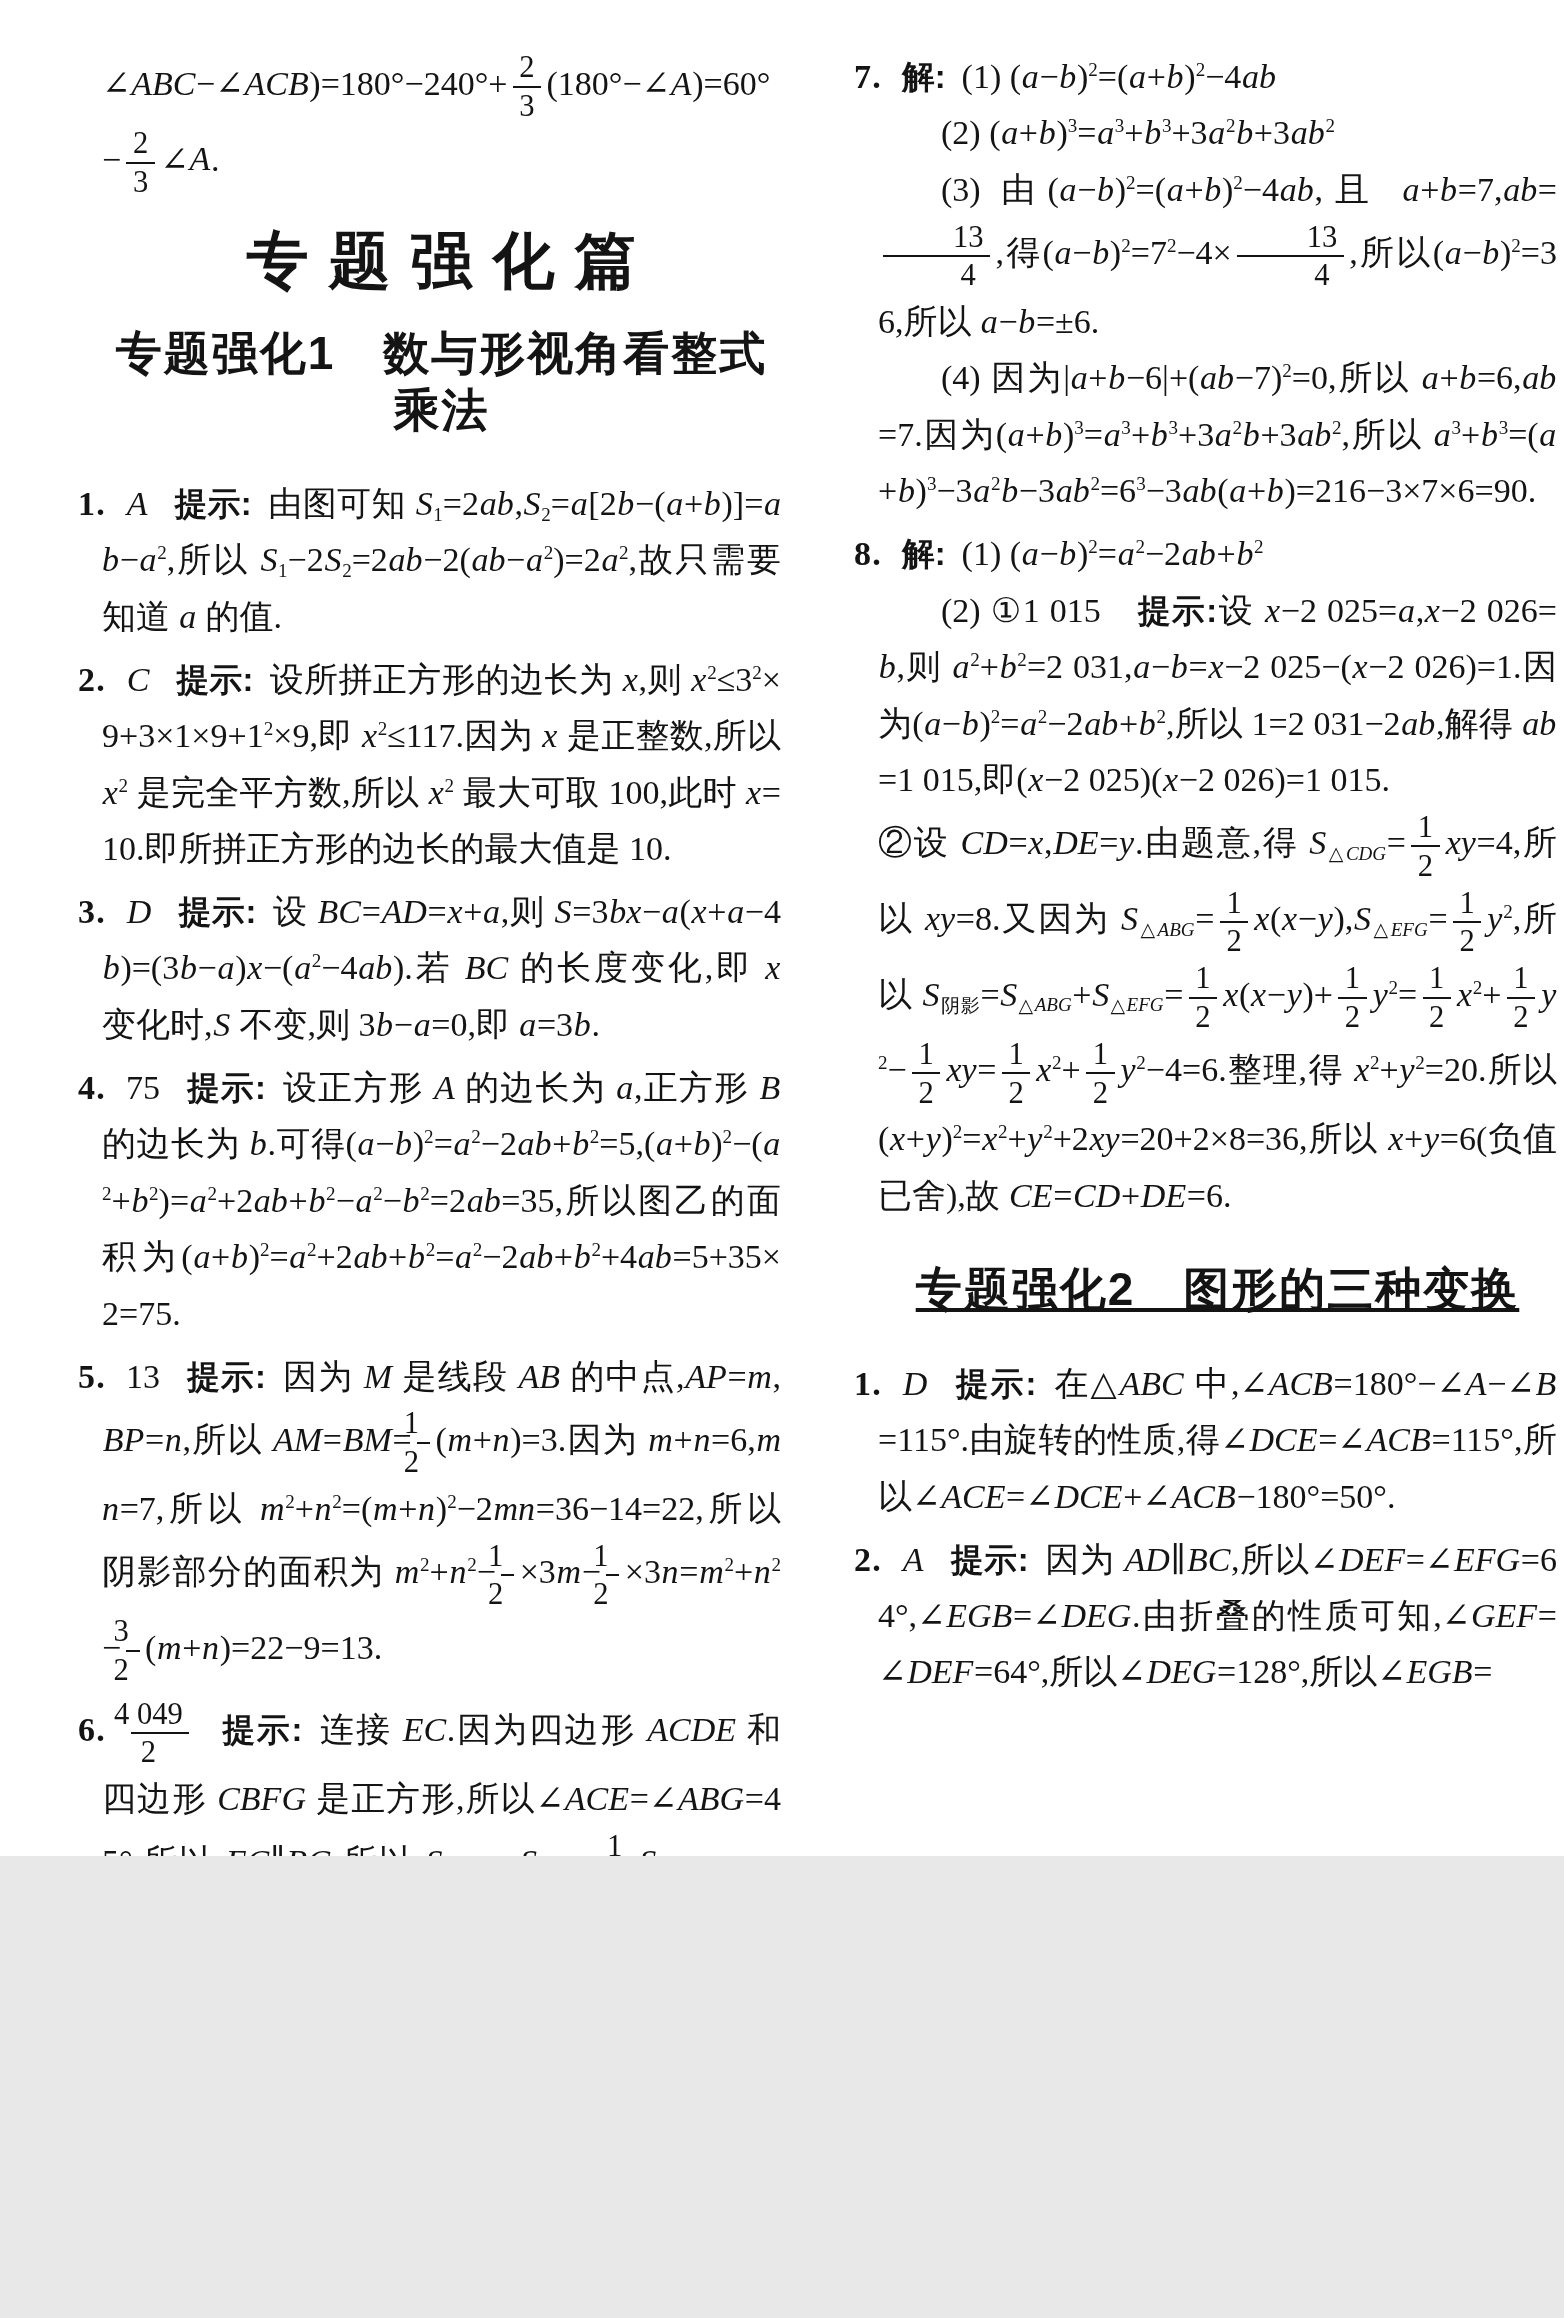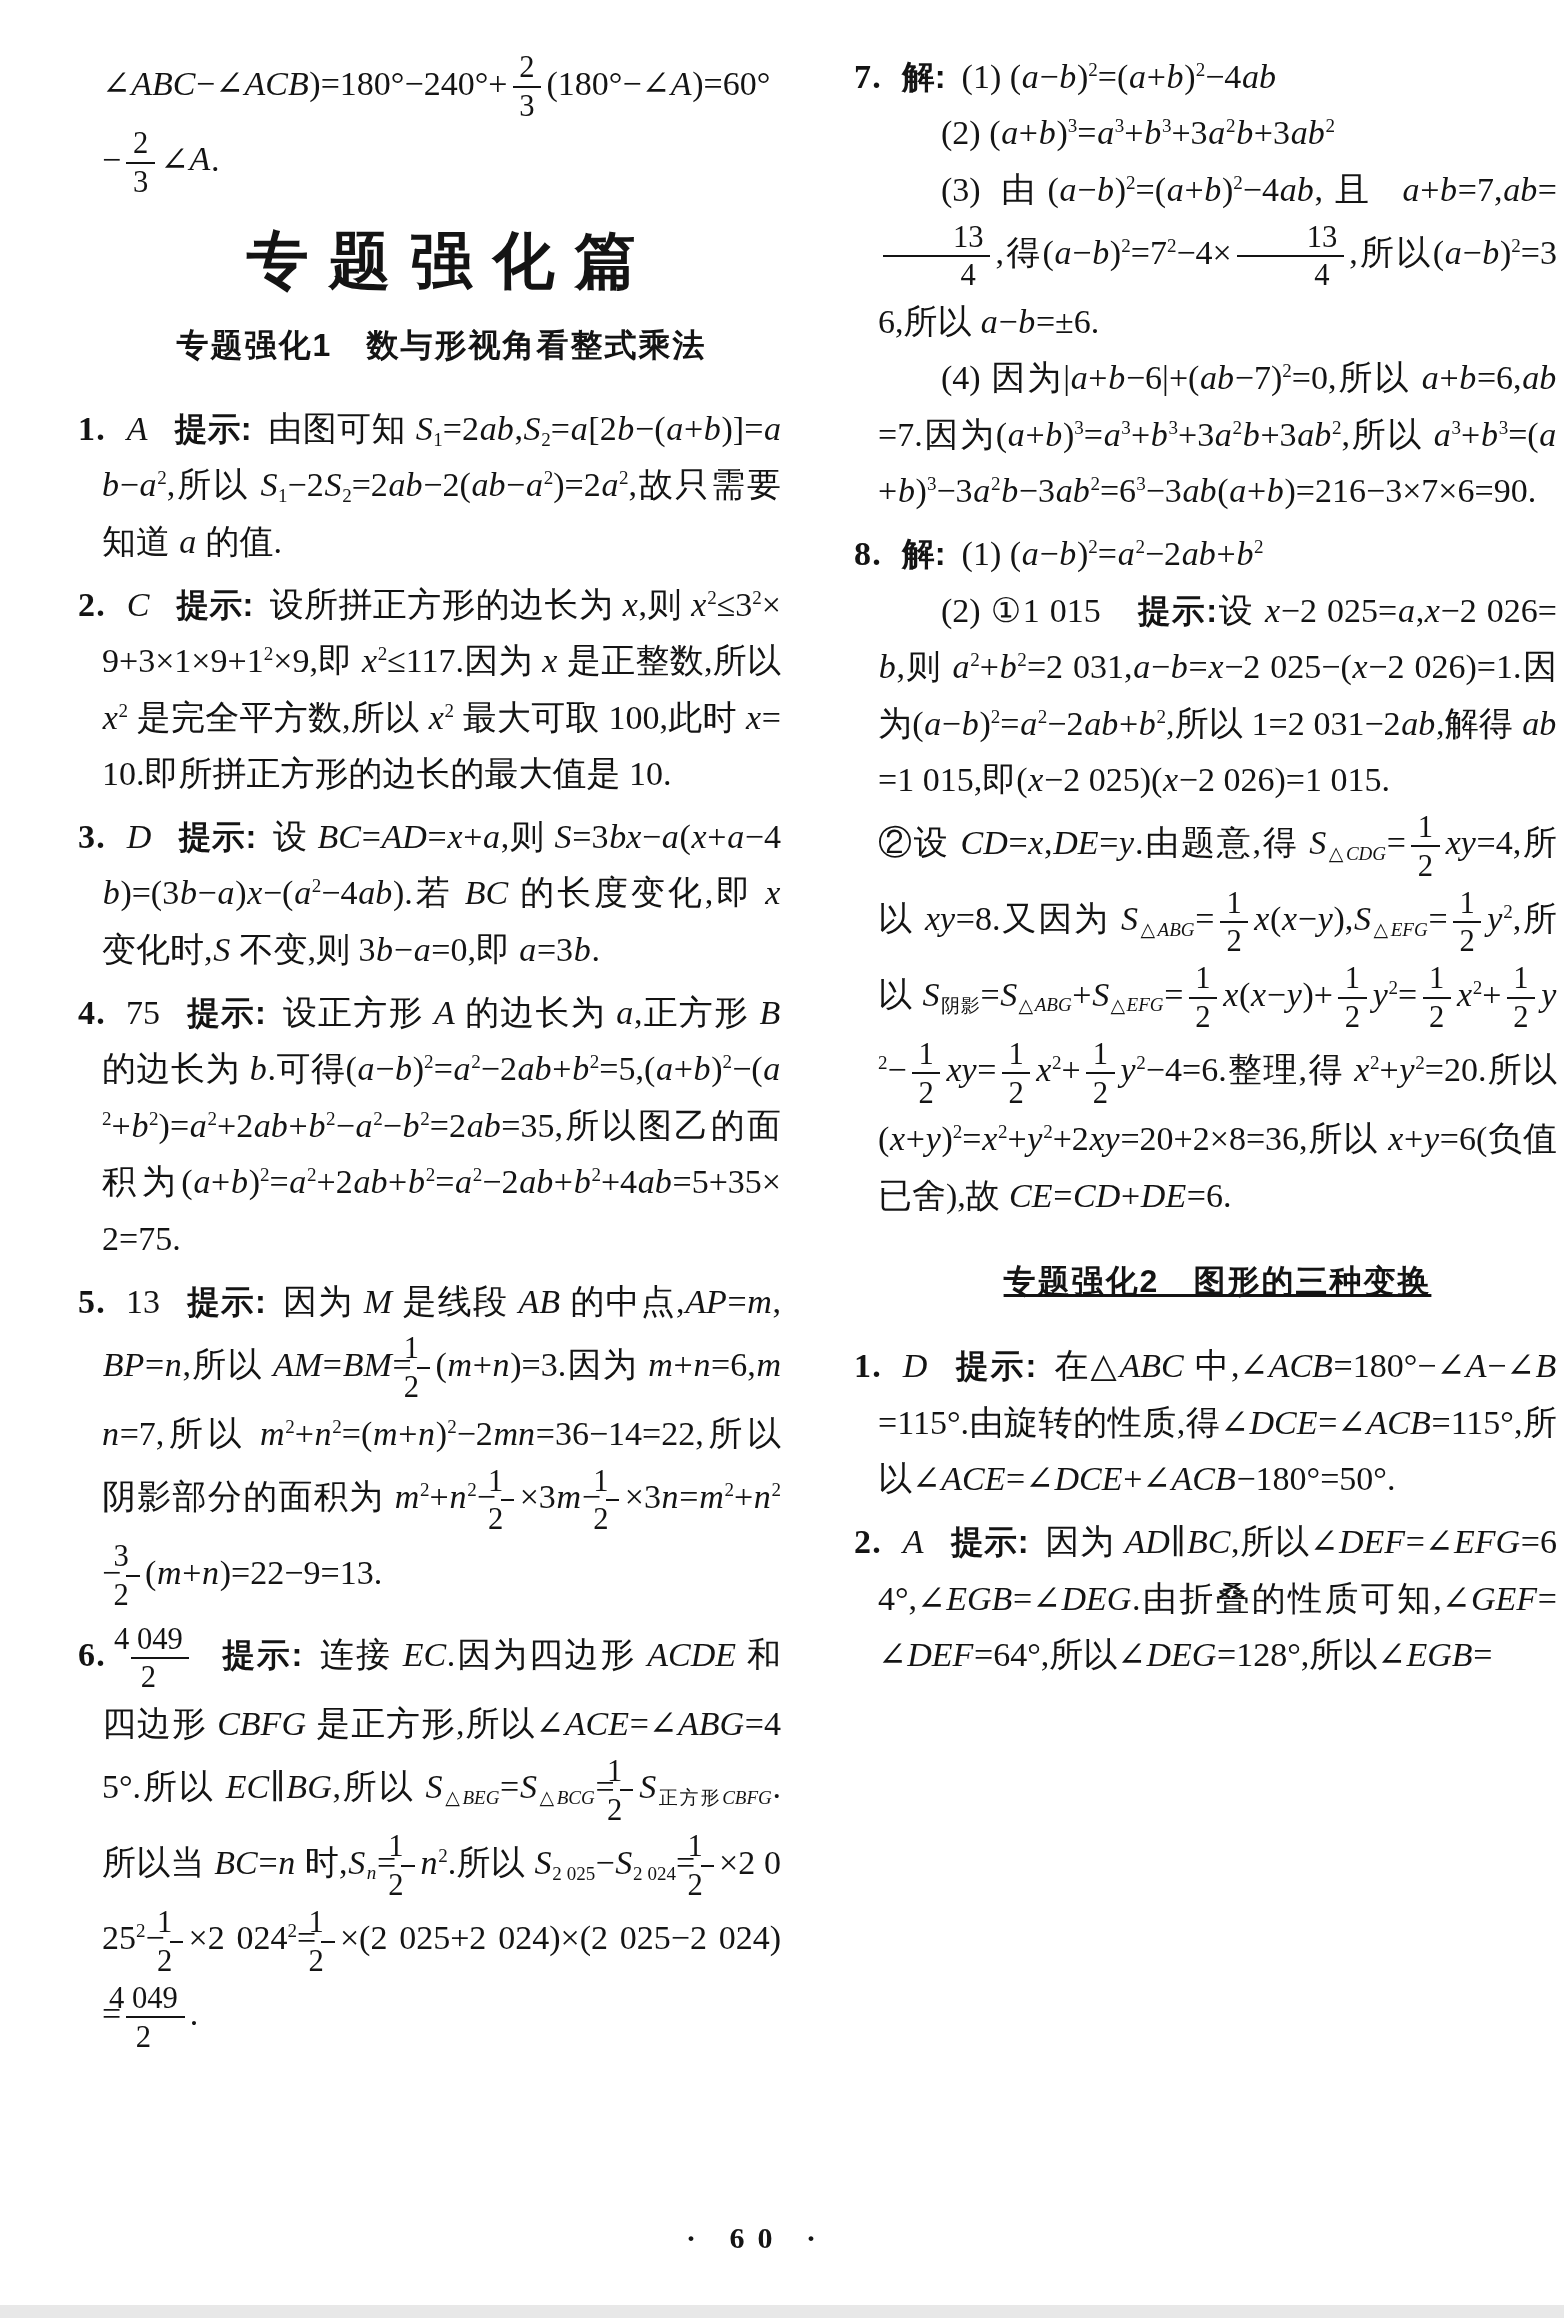--- a/index.html
+++ b/index.html
@@ -1,18 +1,18 @@
 <!DOCTYPE html>
 <html style="font-size:10.5px"><head>
 <meta charset="utf-8">
 <style>
   html,body{margin:0;padding:0;background:#e8e8e8;}
   .page{
     position:relative;
-    width:1564px;height:2305px;
+    width:1564px;height:1856px;
     background:#ffffff;
     color:#141414;
     font-family:"Liberation Serif","DejaVu Serif",serif;
     font-size:34px;
     line-height:1.66;
     overflow:hidden;
   }
   .col{position:absolute;top:49px;width:705px;}
   .col-left{left:76px;}
   .col-right{left:852px;}
@@ -48,21 +48,21 @@
   sup,sub{font-size:0.56em;line-height:0;letter-spacing:0;}
   sup{vertical-align:0.62em;}
   sub{vertical-align:-0.3em;}
 
   .part-title{
     text-align:center;font-weight:900;font-size:62px;line-height:1.2;
     letter-spacing:20px;margin:24px 0 26px;text-indent:20px;
     font-family:"Liberation Serif","DejaVu Serif",serif;
   }
   .sec-title{
-    text-align:center;font-weight:700;font-size:32px;line-height:1.25;
+    text-align:center;font-weight:700;font-size:46px;line-height:1.25;
     font-family:"Liberation Sans","DejaVu Sans",sans-serif;
     margin:4px 0 36px;letter-spacing:2px;
   }
   .col-right .sec-title{margin:37px 0 37px;text-decoration:underline;}
 
   .footer{
     position:absolute;top:2213px;left:0;width:1515px;
     text-align:center;font-weight:700;font-size:30px;
     letter-spacing:13px;
   }

